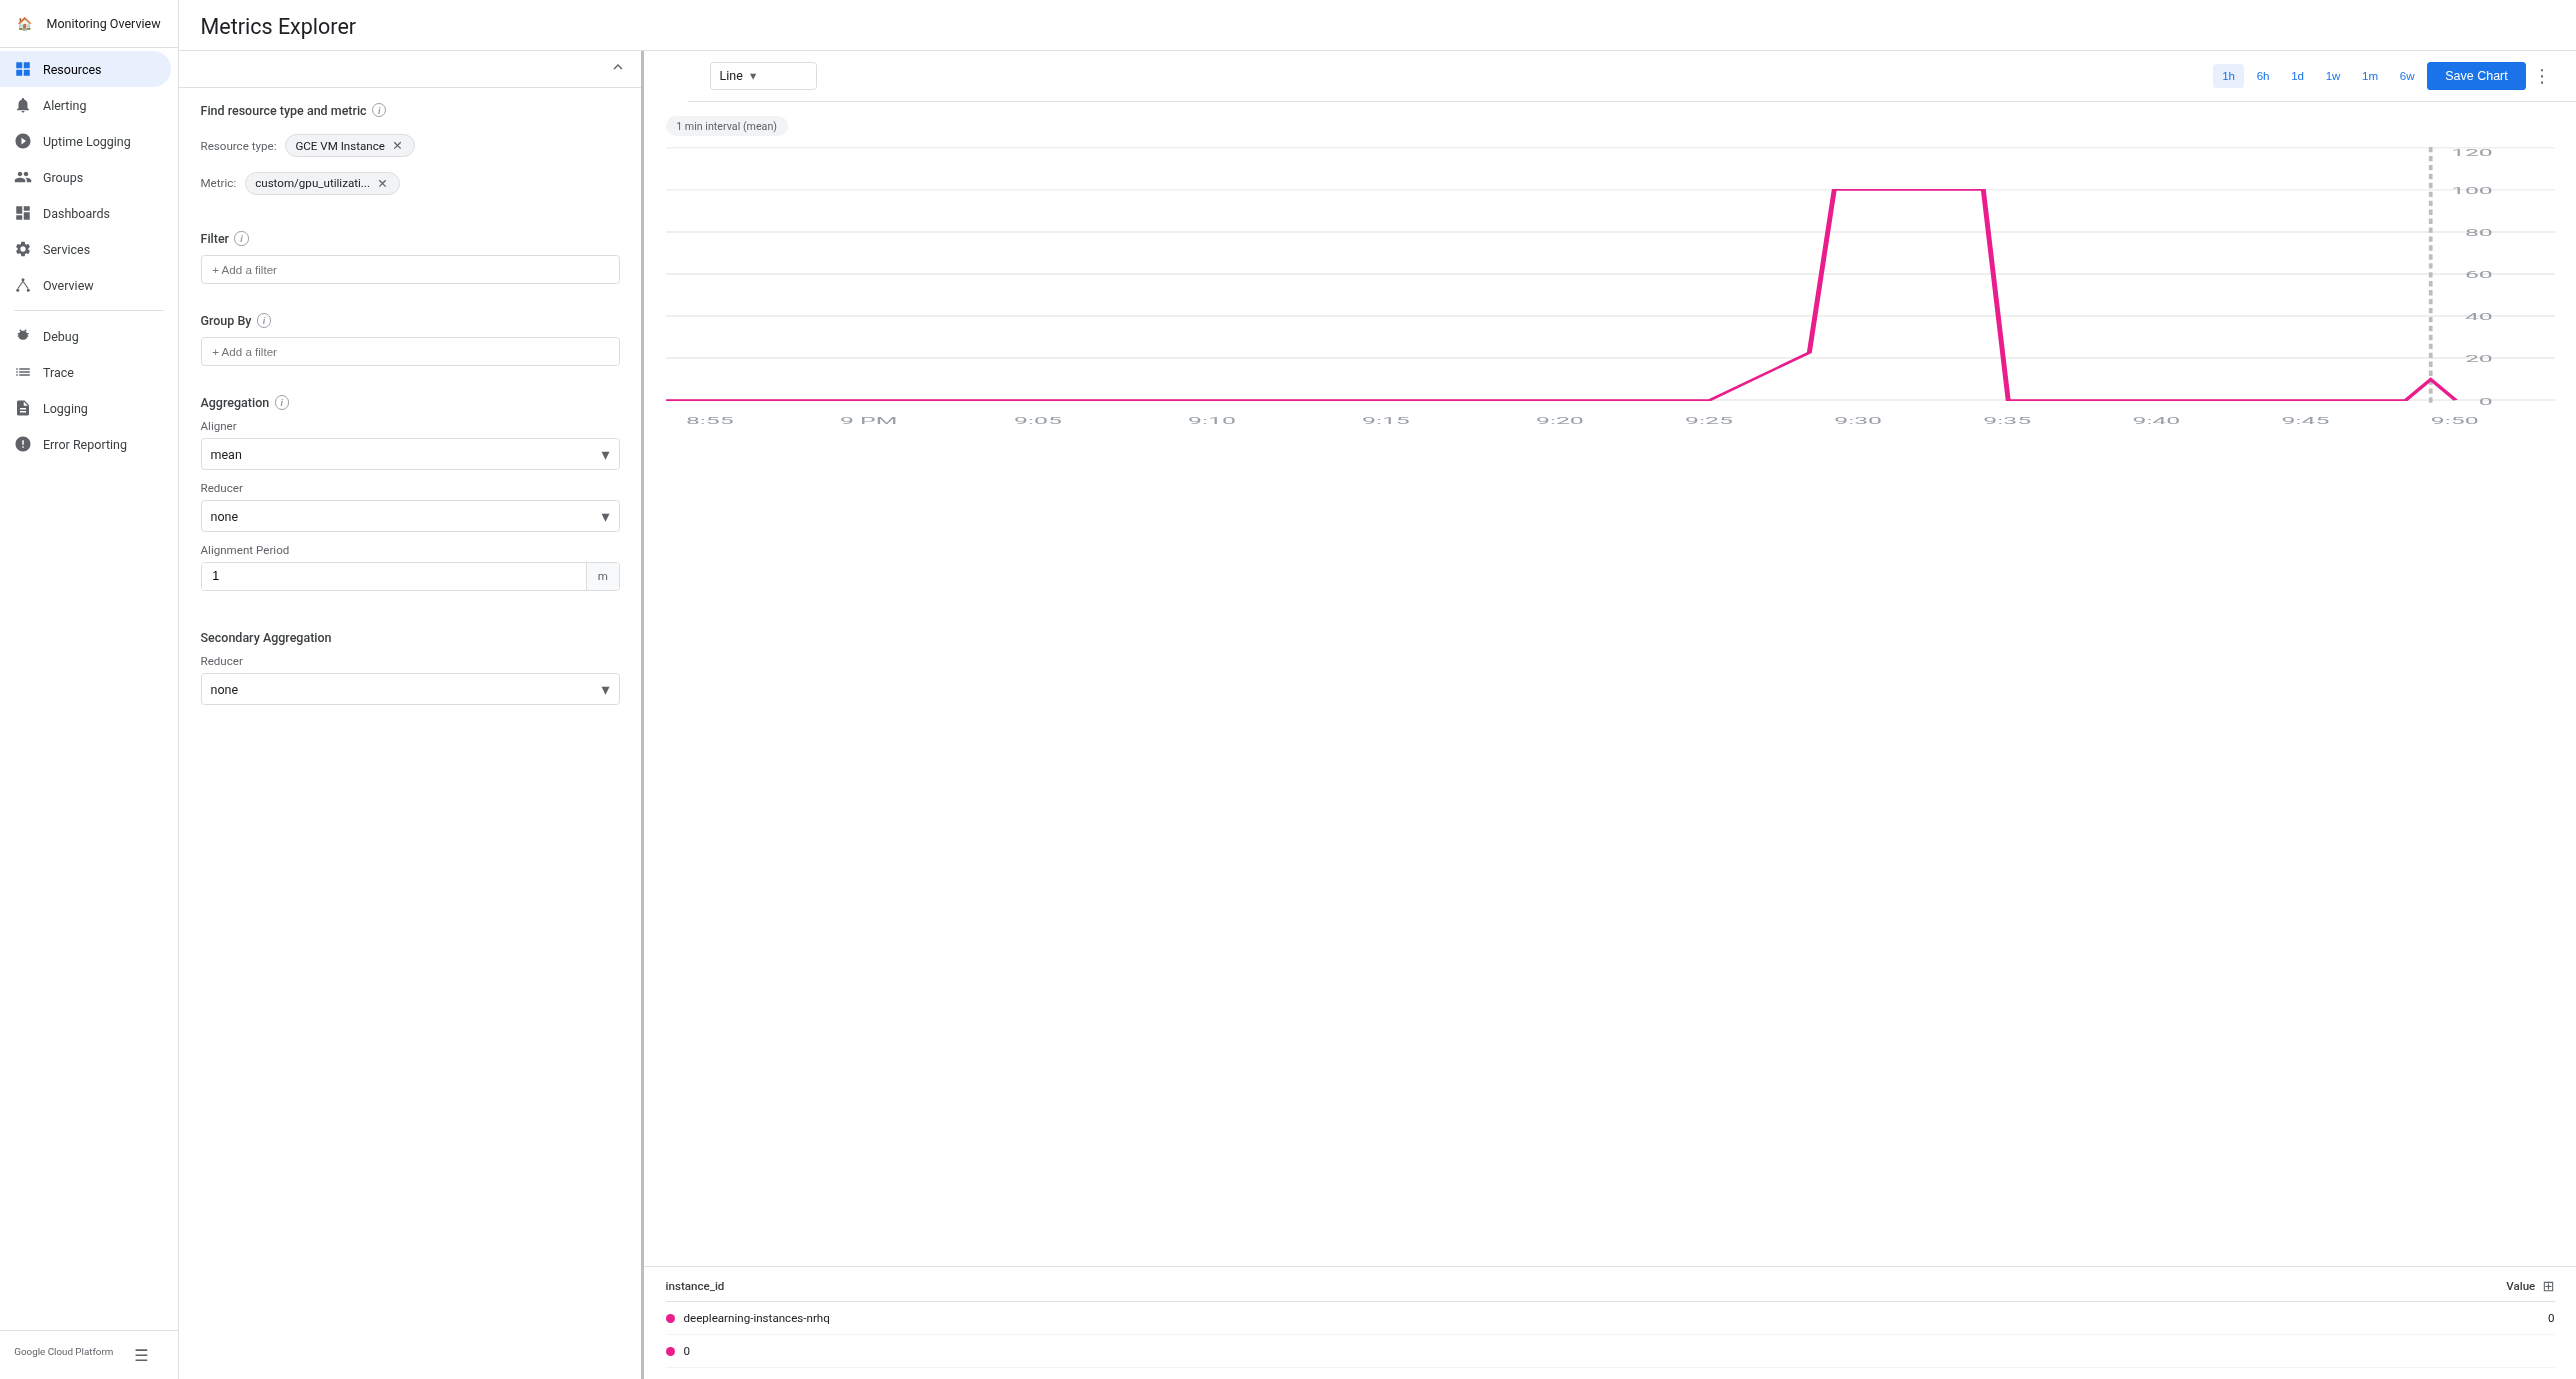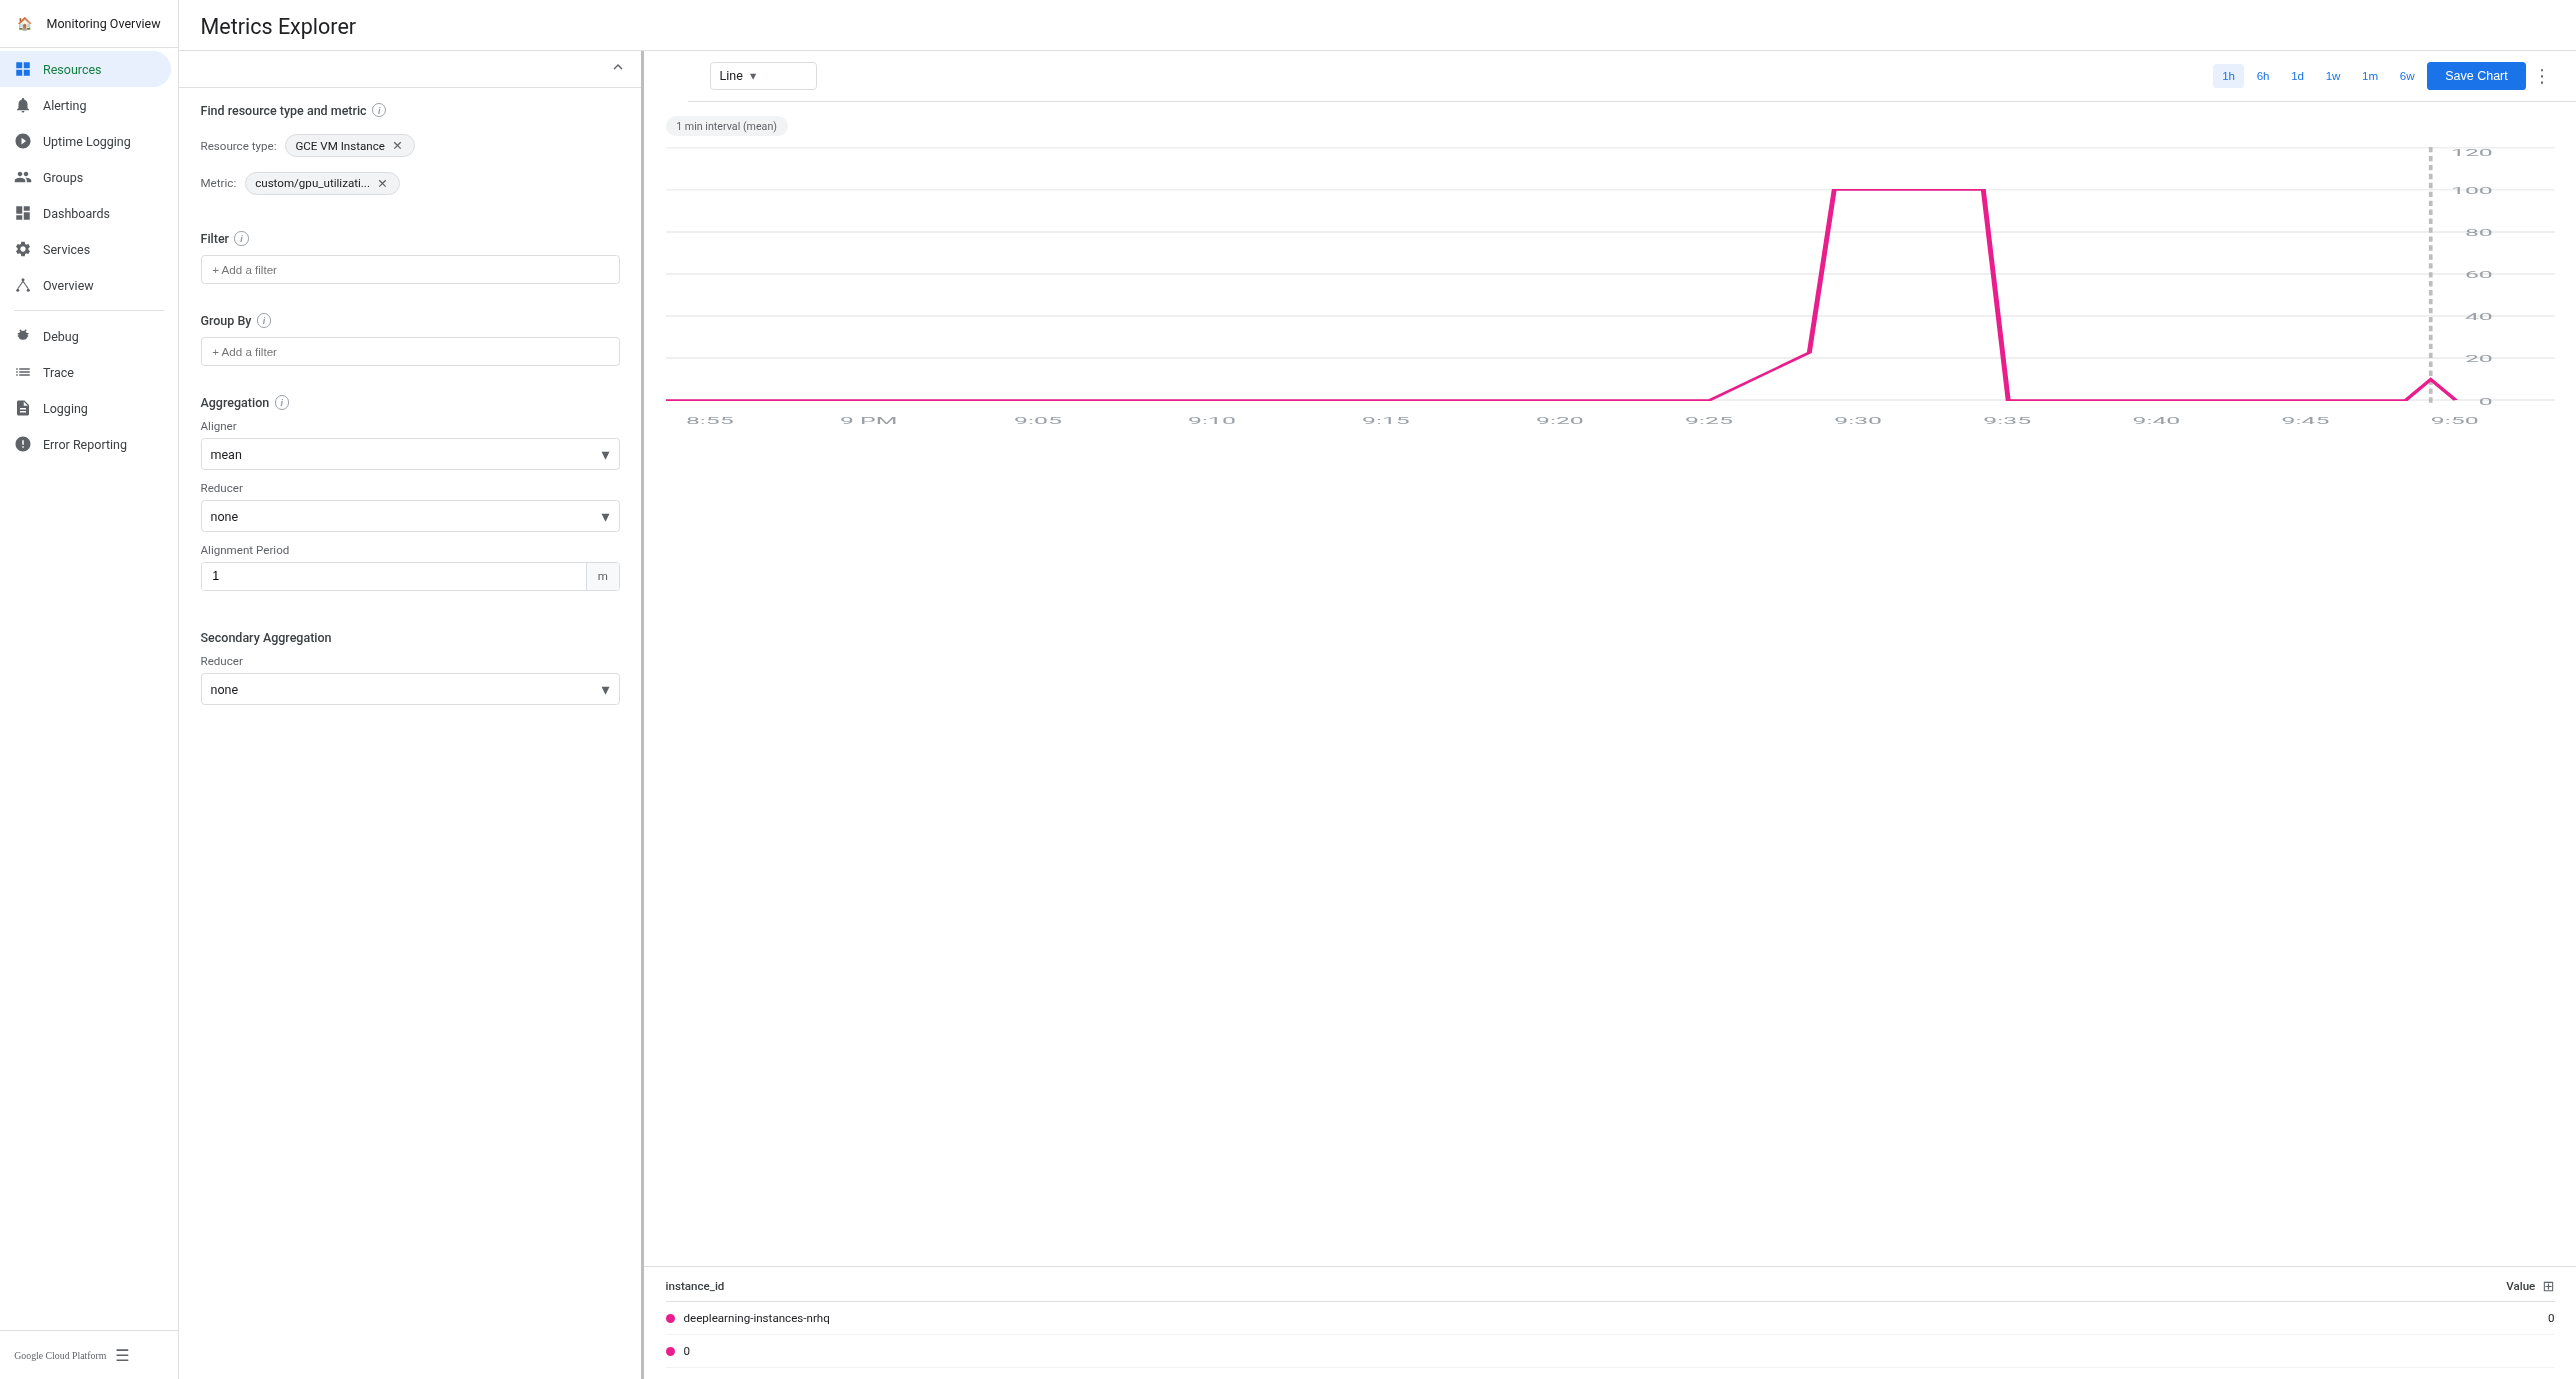--- a/index.html
+++ b/index.html
@@ -40,41 +40,39 @@
       padding: 9px 14.3px;
       gap: 10.7px;
       cursor: pointer;
       color: #3c4043;
       font-size: 12.5px;
       border-radius: 0 21.5px 21.5px 0;
       margin-right: 7.2px;
     }
     .sidebar-item.active {
       background: #e8f0fe;
-      color: #15803d;
+      color: #000000;
     }
     .sidebar-item.active .sidebar-icon { color: #1a73e8; }
     .sidebar-icon {
       width: 18px; height: 18px;
       display: flex; align-items: center; justify-content: center;
       color: #5f6368;
       font-size: 16px;
     }
     .sidebar-divider {
       height: 0.9px; background: #e0e0e0;
       margin: 7.2px 14.3px;
     }
     .sidebar-footer {
       margin-top: auto;
       padding: 14.3px;
       display: flex;
-      align-items: center;
-      gap: 9px;
+      gap: 21px;
       border-top: 0.9px solid #e0e0e0;
-      font-family: Liberation Serif, serif;
     }
     .sidebar-footer-logo {
       font-size: 9.8px; color: #5f6368;
     }
 
     
     .main {
       flex: 1;
       display: flex;
       flex-direction: column;

